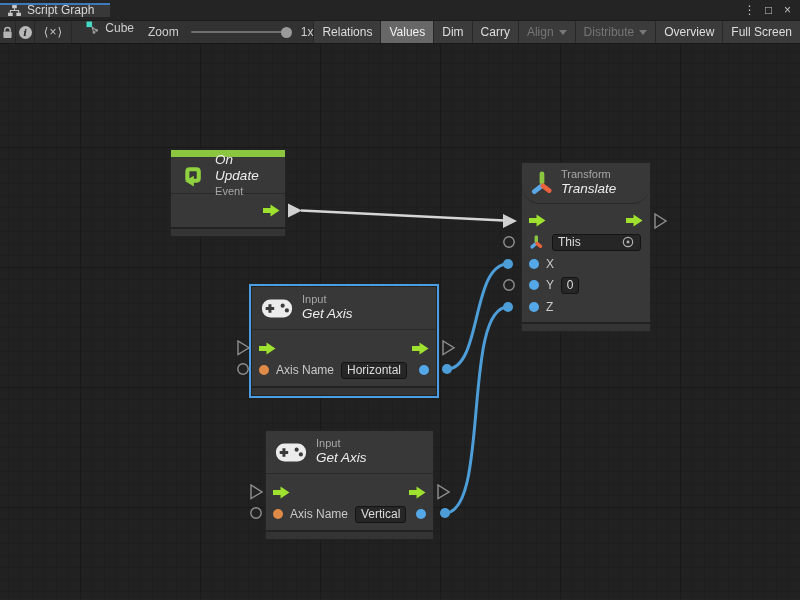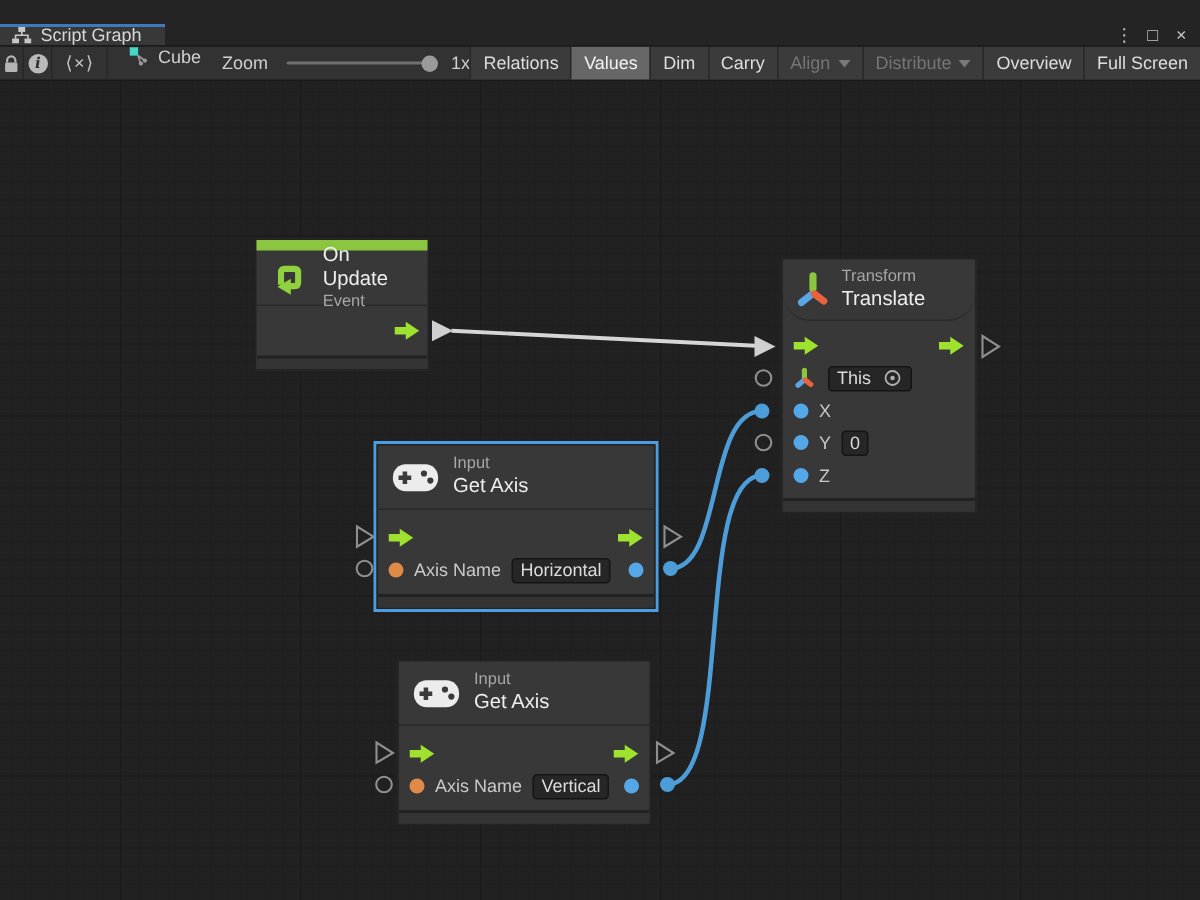--- a/index.html
+++ b/index.html
@@ -1,21 +1,21 @@
 <!DOCTYPE html>
 <html><head>
 <meta charset="utf-8">
 <style>
   * { margin:0; padding:0; box-sizing:border-box; }
   html,body { width:800px; height:600px; overflow:hidden; background:#212121;
               font-family:"Liberation Sans", sans-serif; }
   .app { position:relative; width:800px; height:600px; background:#242424; }
 
   
-  .tabbar { position:relative; height:31px; background:#242424; display:flex; align-items:flex-end;
+  .tabbar { position:relative; height:21px; background:#242424; display:flex; align-items:center;
             border-bottom:1px solid #1b1b1b; }
   .tab { position:relative; width:110px; background:#383838; display:flex; align-items:center;
          gap:6px; padding:0 8px; color:#d8d8d8; font-size:12px; }
   .tab .tabtop { position:absolute; top:0; left:0; right:0; height:2px; background:#3E79BB; }
   .winctrl { margin-left:auto; display:flex; align-items:center; gap:4px; padding-right:5px;
              color:#c2c2c2; font-size:12px; }
   .winctrl span { display:inline-block; width:15px; text-align:center; cursor:default; }
 
   
   .toolbar { height:23px; background:#323232; border-bottom:1px solid #191919;
@@ -49,41 +49,41 @@
     background-position:0 103px, 80px 0, 0 7px, 8px 0; }
   .wires { position:absolute; inset:0; z-index:1; }
 
   
   .node { position:absolute; z-index:2; background:#383838; border:1px solid #232323;
           color:#e2e2e2; font-size:12px; }
   .node.selected { box-shadow:0 0 0 2px #4C9EE4; }
   .node-header { display:flex; align-items:center; gap:9px; padding:0 9px; border-bottom:1px solid #2a2a2a; }
   .nh-text { display:flex; flex-direction:column; justify-content:center; line-height:1.22; }
   .nh-kind { font-size:11px; color:#a6a6a6; }
-  .nh-title { font-size:13.5px; color:#ededed; }
+  .nh-title { font-size:13.5px; color:#ededed;font-style:italic; }
   .node-body { position:relative; }
   .node-row { display:flex; align-items:center; height:21.5px; padding:0 7px; gap:7px; }
   .node-footer { border-top:2px solid #222; height:9px; background:#343434; }
   .dot { width:10px; height:10px; border-radius:50%; flex:0 0 auto; }
   .dot.blue { background:#55A8E8; } .dot.orange { background:#E08A47; }
   .flow-arrow { flex:0 0 auto; }
   .ml-auto { margin-left:auto; }
   .field { background:#262626; border:1px solid #141414; border-radius:3px; padding:0 5px;
            height:17px; line-height:15px; color:#dcdcdc; display:flex; align-items:center; }
   .port-label { color:#c9c9c9; }
 
   #node-onupdate { left:170px; top:105px; width:116px; }
   #node-onupdate .event-bar { height:7px; background:#8CC640; }
   #node-onupdate .node-header { height:37px; }
   #node-onupdate .node-body { height:33px; display:flex; align-items:center; padding:0 5px; }
 
   #node-translate { left:521px; top:118px; width:130px; }
   #node-translate .node-header { height:41px;border-radius:18px; }
   #node-translate .node-body { padding:6px 0 4px 0; }
-  #node-translate .field.this-field { width:56px; margin-left:2px; }
+  #node-translate .field.this-field { width:89px; margin-left:2px; }
   #node-translate .field.zero-field { width:18px; justify-content:center; }
 
   .getaxis .node-header { height:43px; }
   .getaxis .node-body { padding:8px 0 5px 0; }
   #node-getaxis-h { left:251px; top:242px; width:186px; }
   #node-getaxis-v { left:265px; top:386px; width:169px; }
 </style>
 </head>
 <body>
 

